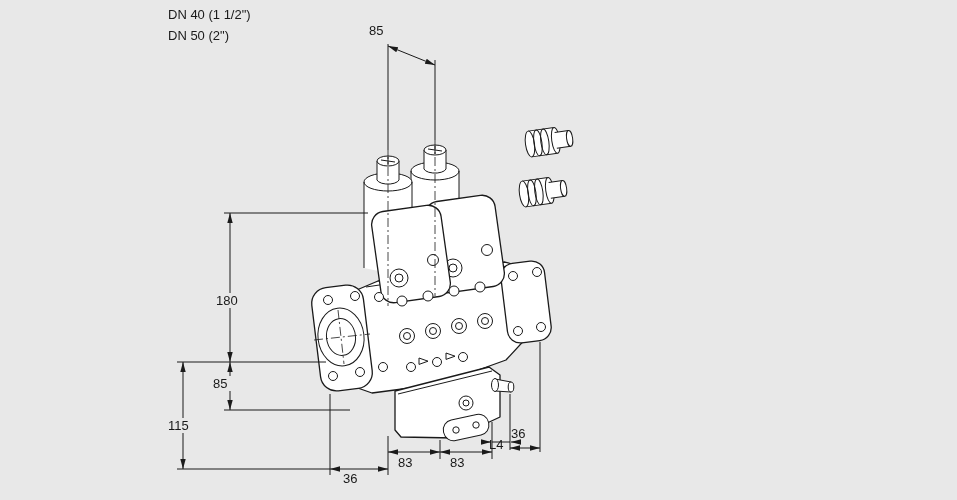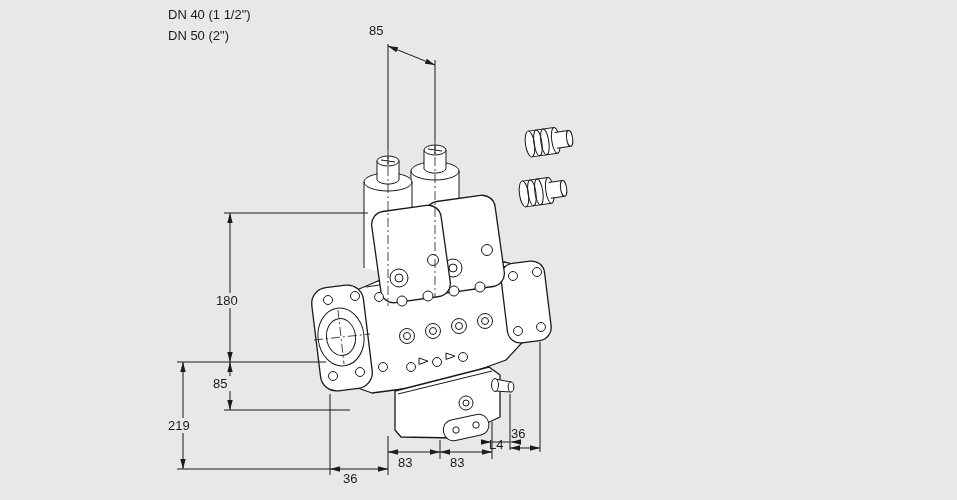--- a/index.html
+++ b/index.html
@@ -204,21 +204,21 @@
       <line class="dash" x1="338" y1="310" x2="344" y2="364"></line>
     </g>
   </svg>
 
   <div class="lbl" style="left:168px; top:7px;">DN 40 (1 1/2")</div>
   <div class="lbl" style="left:168px; top:28px;">DN 50 (2")</div>
 
   <div class="lbl dimlbl" style="left:369px; top:23px;  width:28px;">85</div>
   <div class="lbl dimlbl gap" style="left:214px; top:261px; width:32px;margin-top:32px;">180</div>
   <div class="lbl dimlbl gap" style="left:211px; top:376px; width:28px;">85</div>
-  <div class="lbl dimlbl gap" style="left:166px; top:418px; width:34px;">219</div>
+  <div class="lbl dimlbl gap" style="left:166px; top:418px; width:34px;">115</div>
 
   <div class="lbl dimlbl" style="left:343px; top:471px; width:32px;">36</div>
   <div class="lbl dimlbl" style="left:398px; top:455px; width:32px;">83</div>
   <div class="lbl dimlbl" style="left:450px; top:455px; width:32px;">83</div>
   <div class="lbl dimlbl" style="left:489px; top:437px; width:24px;">L4</div>
   <div class="lbl dimlbl" style="left:511px; top:426px; width:28px;">36</div>
 
 </div>
 
 </body></html>

